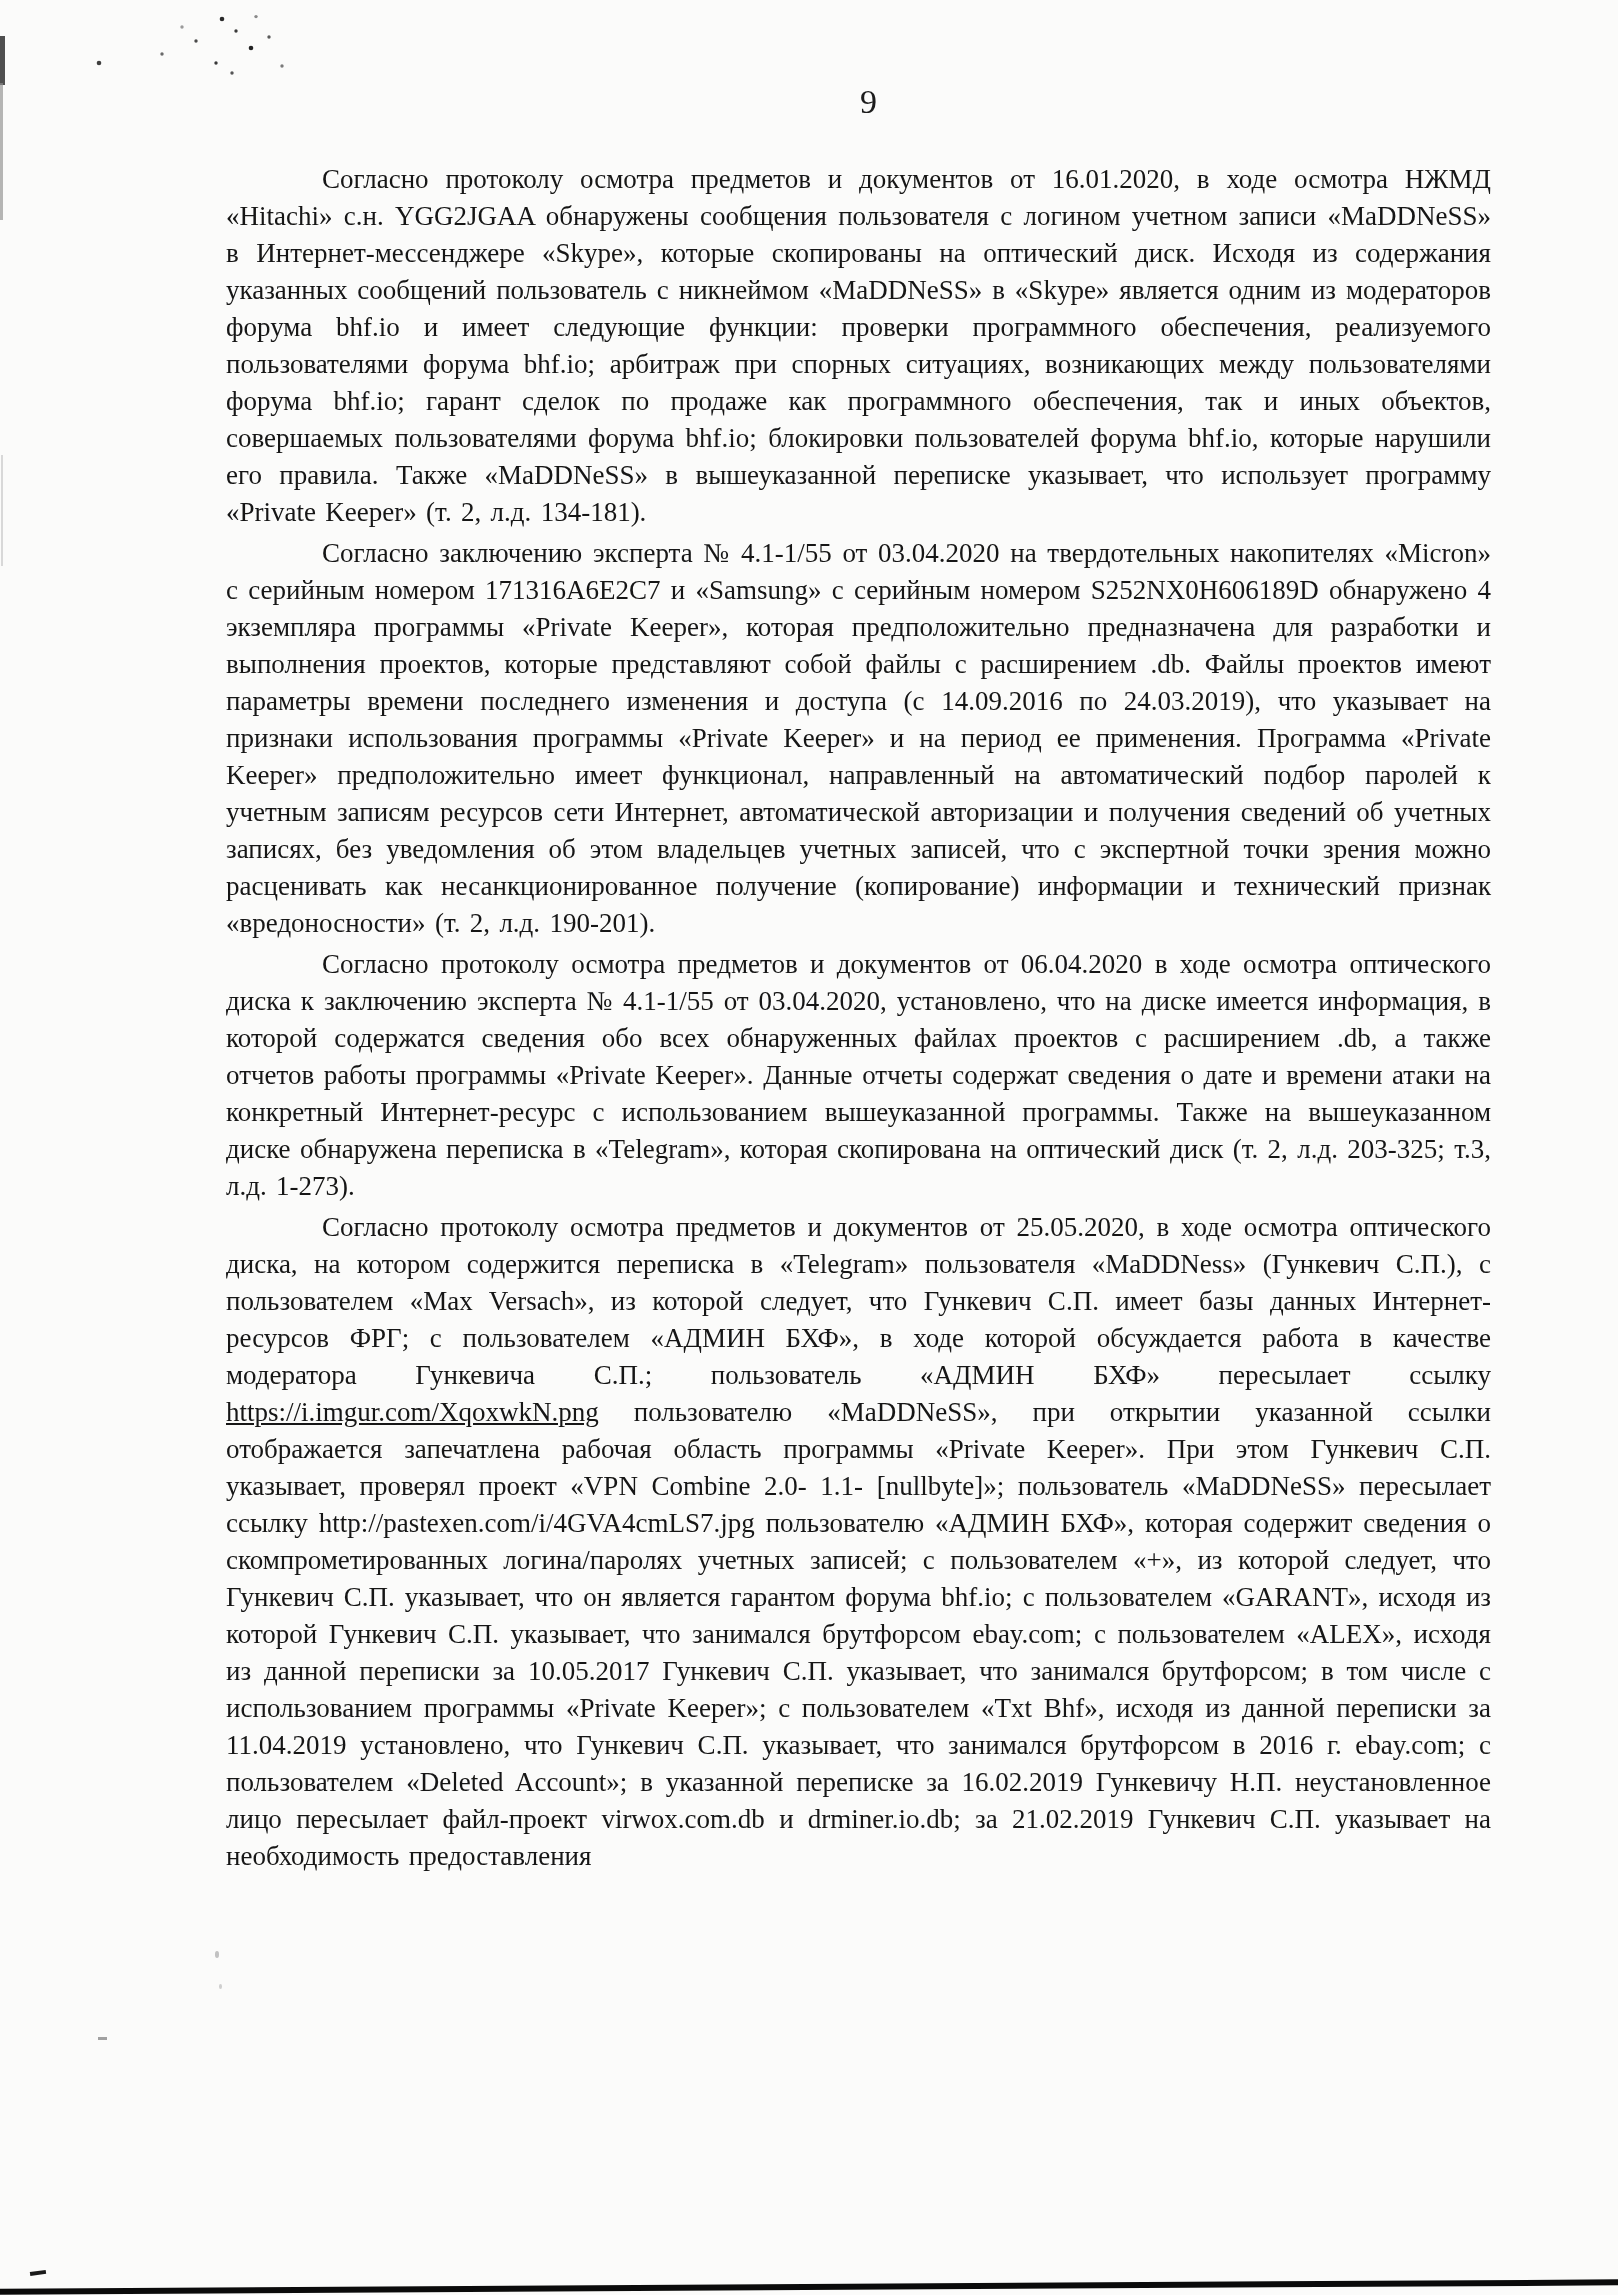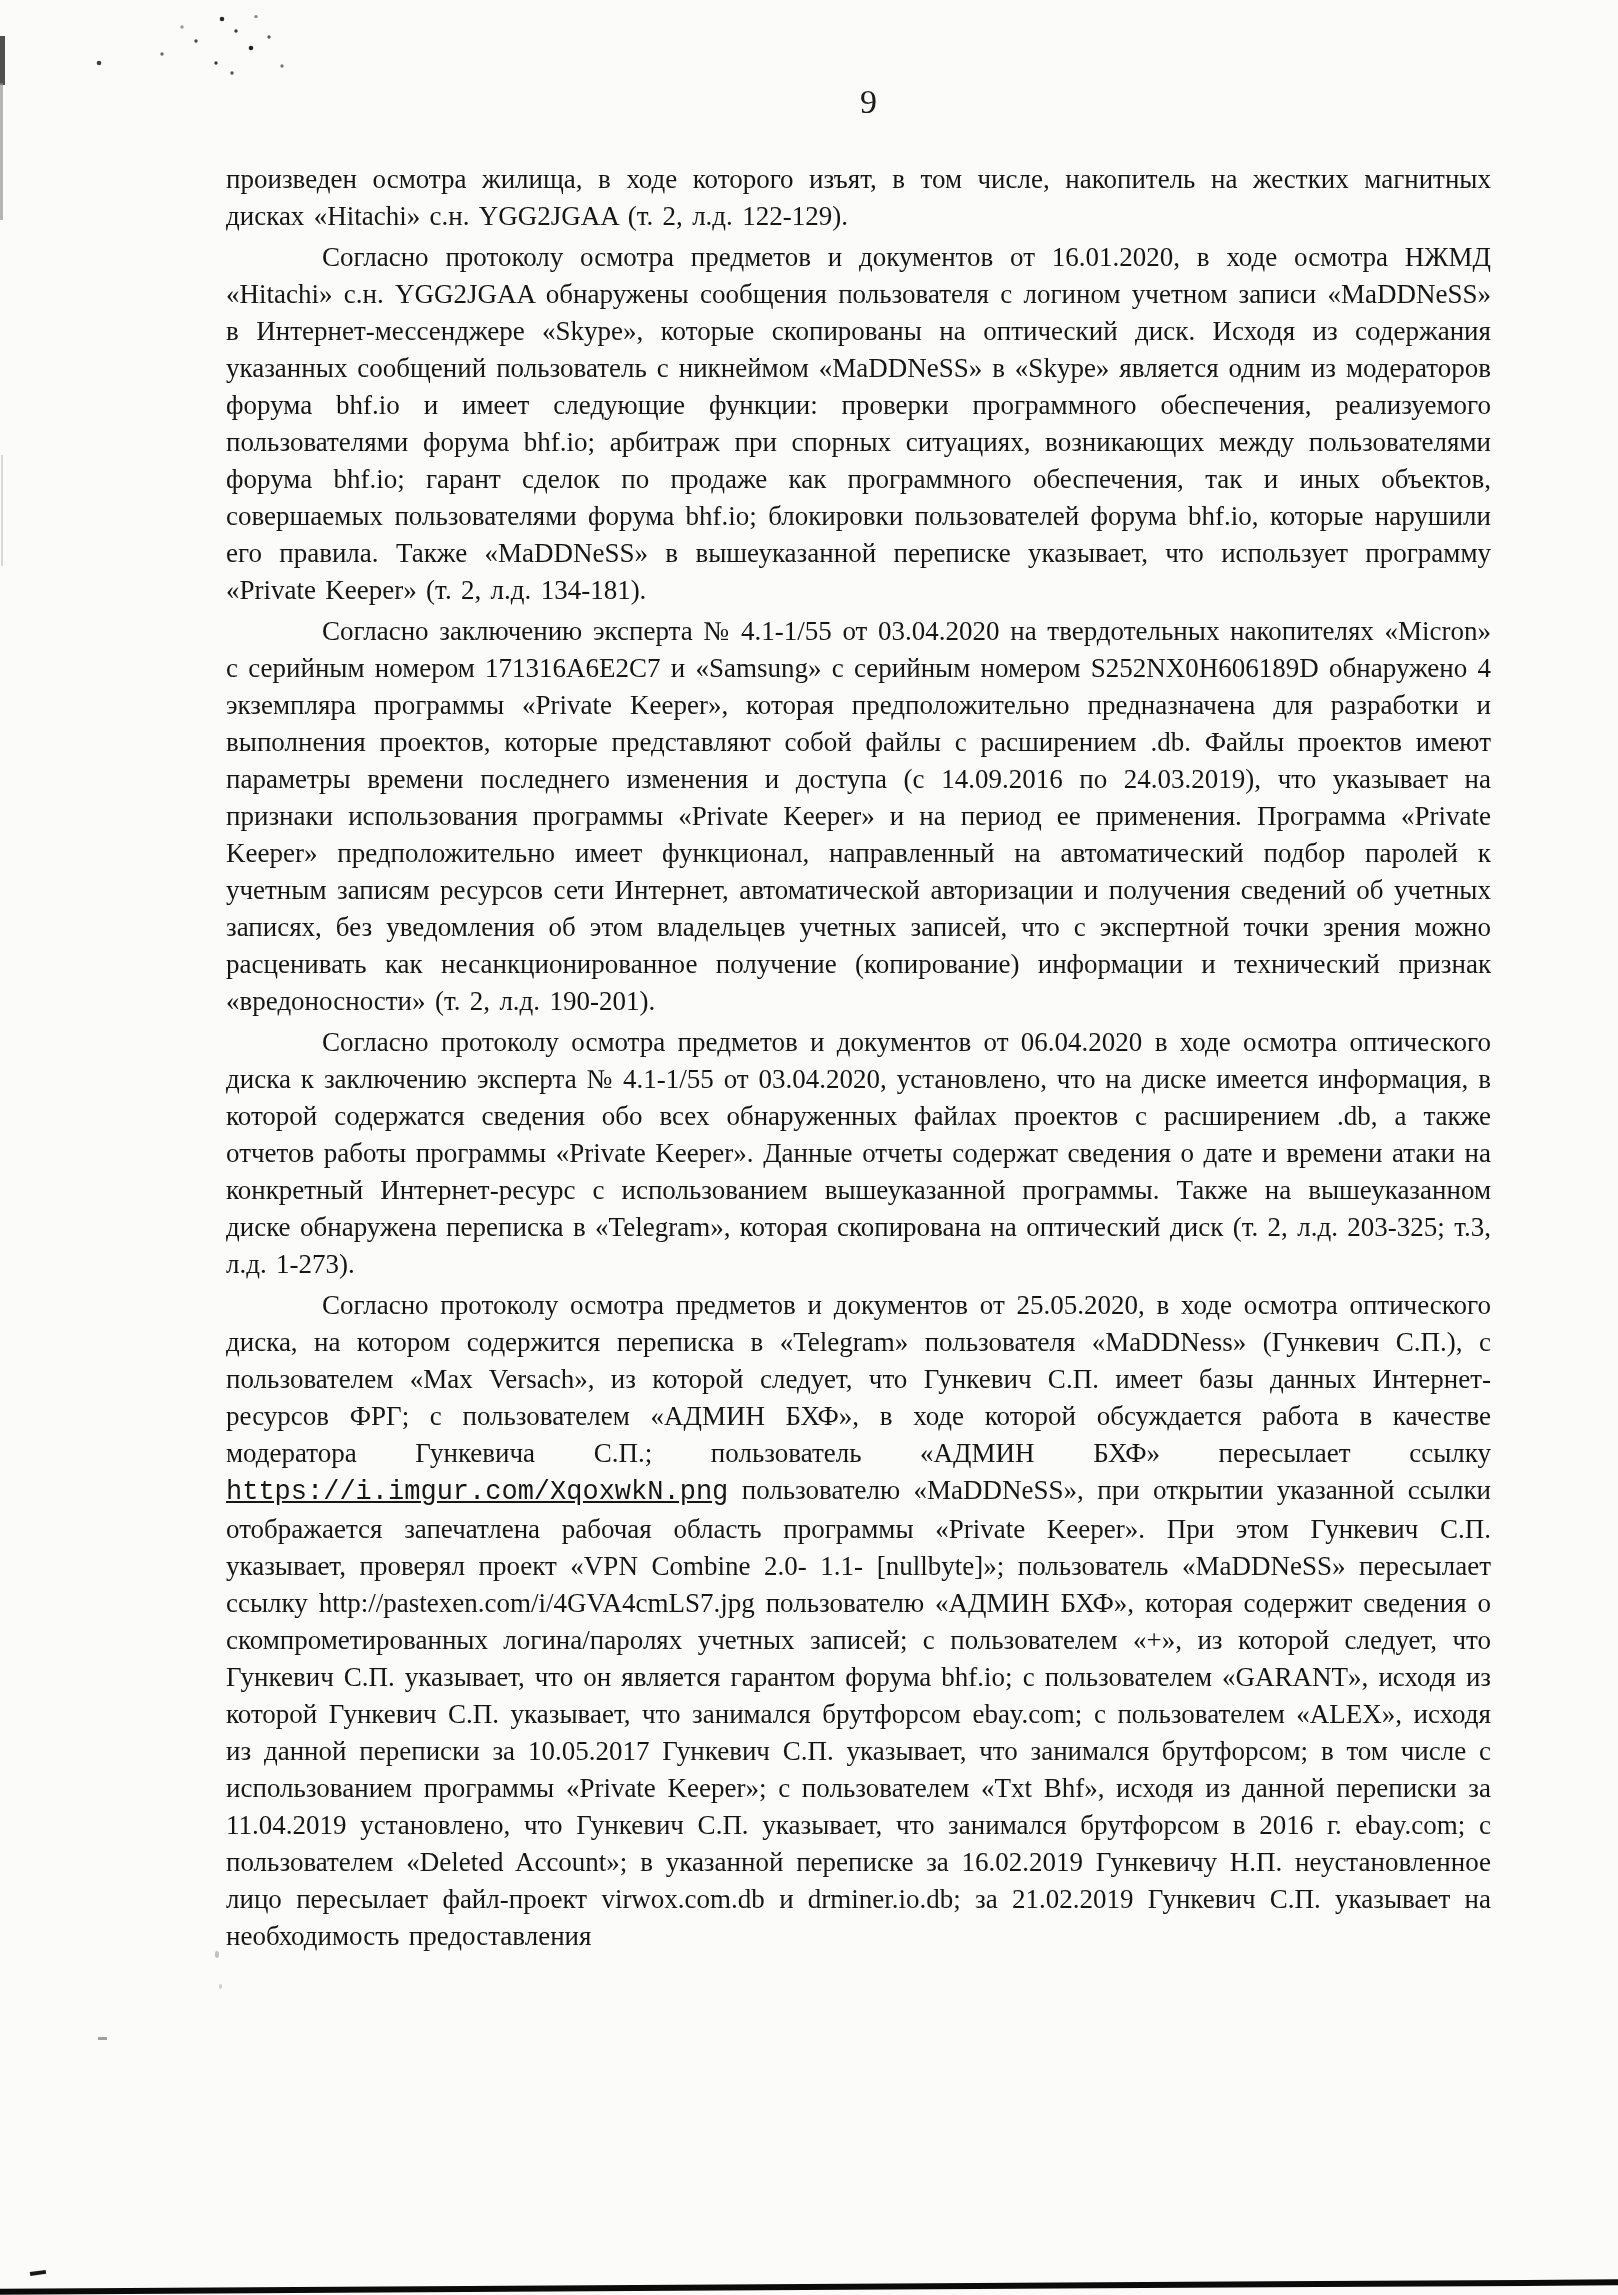--- a/index.html
+++ b/index.html
@@ -25,21 +25,21 @@
     top: 161px; left: 226px;
     width: 1265px;
     font-size: 27px;
     line-height: 37px;
     text-align: justify;
     word-spacing: 2.6px;
     color: #161616;
   }
   .content p { margin: 0 0 3.9px 0; text-indent: 96px; }
   .content p.no-indent { text-indent: 0; }
-  .u-link { text-decoration: underline; font-family: Liberation Mono, monospace; }
+  .u-link { text-decoration: underline; }
 
   
   .speckles {
     position: absolute; top: 0; left: 0; width: 2px; height: 2px;
     background: transparent; border-radius: 50%;
     box-shadow:
       221px 18px 0 1.3px #2a2a2a,
       235px 30px 0 0.7px #3a3a3a,
       195px 40px 0 0.7px #4a4a4a,
       250px 47px 0 1.3px #232323,
@@ -71,21 +71,20 @@
 <div class="page">
 
   <div class="speckles"></div>
   <div class="edge-strip-1"></div>
   <div class="edge-strip-2"></div>
   <div class="edge-strip-3"></div>
 
   <div class="page-number">9</div>
 
   <div class="content">
-    <p class="no-indent">произведен осмотра жилища, в ходе которого изъят, в том числе, накопитель на жестких магнитных дисках «Hitachi» с.н. YGG2JGAA (т. 2, л.д. 122-129).</p>
     <p>Согласно протоколу осмотра предметов и документов от 16.01.2020, в ходе осмотра НЖМД «Hitachi» с.н. YGG2JGAA обнаружены сообщения пользователя с логином учетном записи «MaDDNeSS» в Интернет-мессенджере «Skype», которые скопированы на оптический диск. Исходя из содержания указанных сообщений пользователь с никнеймом «MaDDNeSS» в «Skype» является одним из модераторов форума bhf.io и имеет следующие функции: проверки программного обеспечения, реализуемого пользователями форума bhf.io; арбитраж при спорных ситуациях, возникающих между пользователями форума bhf.io; гарант сделок по продаже как программного обеспечения, так и иных объектов, совершаемых пользователями форума bhf.io; блокировки пользователей форума bhf.io, которые нарушили его правила. Также «MaDDNeSS» в вышеуказанной переписке указывает, что использует программу «Private Keeper» (т. 2, л.д. 134-181).</p>
     <p>Согласно заключению эксперта № 4.1-1/55 от 03.04.2020 на твердотельных накопителях «Micron» с серийным номером 171316А6Е2С7 и «Samsung» с серийным номером S252NX0H606189D обнаружено 4 экземпляра программы «Private Keeper», которая предположительно предназначена для разработки и выполнения проектов, которые представляют собой файлы с расширением .db. Файлы проектов имеют параметры времени последнего изменения и доступа (с 14.09.2016 по 24.03.2019), что указывает на признаки использования программы «Private Keeper» и на период ее применения. Программа «Private Keeper» предположительно имеет функционал, направленный на автоматический подбор паролей к учетным записям ресурсов сети Интернет, автоматической авторизации и получения сведений об учетных записях, без уведомления об этом владельцев учетных записей, что с экспертной точки зрения можно расценивать как несанкционированное получение (копирование) информации и технический признак «вредоносности» (т. 2, л.д. 190-201).</p>
     <p>Согласно протоколу осмотра предметов и документов от 06.04.2020 в ходе осмотра оптического диска к заключению эксперта № 4.1-1/55 от 03.04.2020, установлено, что на диске имеется информация, в которой содержатся сведения обо всех обнаруженных файлах проектов с расширением .db, а также отчетов работы программы «Private Keeper». Данные отчеты содержат сведения о дате и времени атаки на конкретный Интернет-ресурс с использованием вышеуказанной программы. Также на вышеуказанном диске обнаружена переписка в «Telegram», которая скопирована на оптический диск (т. 2, л.д. 203-325; т.3, л.д. 1-273).</p>
     <p><span>Согласно протоколу осмотра предметов и документов от 25.05.2020, в ходе осмотра оптического диска, на котором содержится переписка в «Telegram» пользователя «MaDDNess» (Гункевич С.П.), с пользователем «Max Versach», из которой следует, что Гункевич С.П. имеет базы данных Интернет-ресурсов ФРГ; с пользователем «АДМИН БХФ», в ходе которой обсуждается работа в качестве модератора Гункевича С.П.; пользователь «АДМИН БХФ» пересылает ссылку </span><span class="u-link">https://i.imgur.com/XqoxwkN.png</span><span> пользователю «MaDDNeSS», при открытии указанной ссылки отображается запечатлена рабочая область программы «Private Keeper». При этом Гункевич С.П. указывает, проверял проект «VPN Combine 2.0- 1.1- [nullbyte]»; пользователь «MaDDNeSS» пересылает ссылку http://pastexen.com/i/4GVA4cmLS7.jpg пользователю «АДМИН БХФ», которая содержит сведения о скомпрометированных логина/паролях учетных записей; с пользователем «+», из которой следует, что Гункевич С.П. указывает, что он является гарантом форума bhf.io; с пользователем «GARANT», исходя из которой Гункевич С.П. указывает, что занимался брутфорсом ebay.com; с пользователем «ALEX», исходя из данной переписки за 10.05.2017 Гункевич С.П. указывает, что занимался брутфорсом; в том числе с использованием программы «Private Keeper»; с пользователем «Txt Bhf», исходя из данной переписки за 11.04.2019 установлено, что Гункевич С.П. указывает, что занимался брутфорсом в 2016 г. ebay.com; с пользователем «Deleted Account»; в указанной переписке за 16.02.2019 Гункевичу Н.П. неустановленное лицо пересылает файл-проект virwox.com.db и drminer.io.db; за 21.02.2019 Гункевич С.П. указывает на необходимость предоставления</span></p>
   </div>
 
   <div class="margin-speck-1"></div>
   <div class="margin-speck-2"></div>
   <div class="dash-11-04"></div>
 

